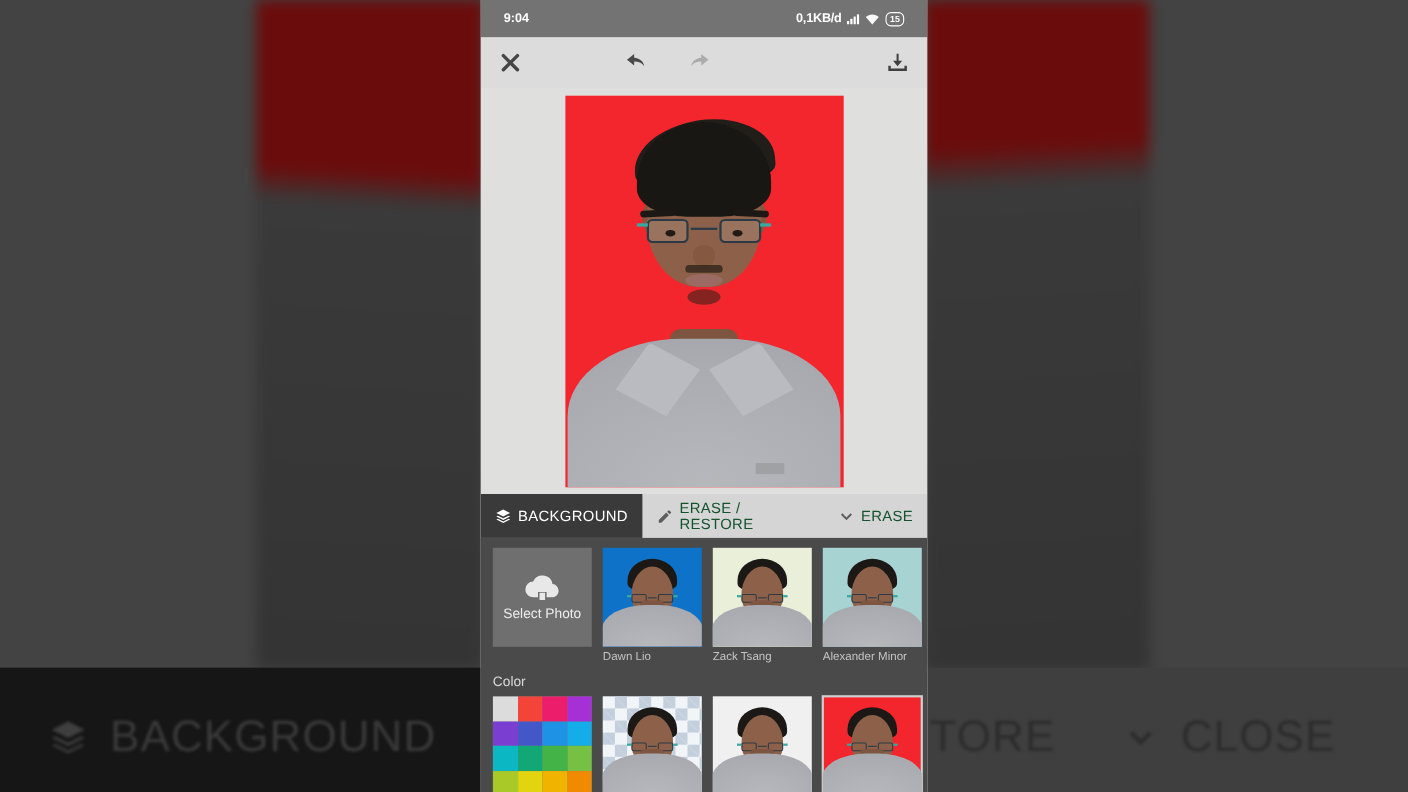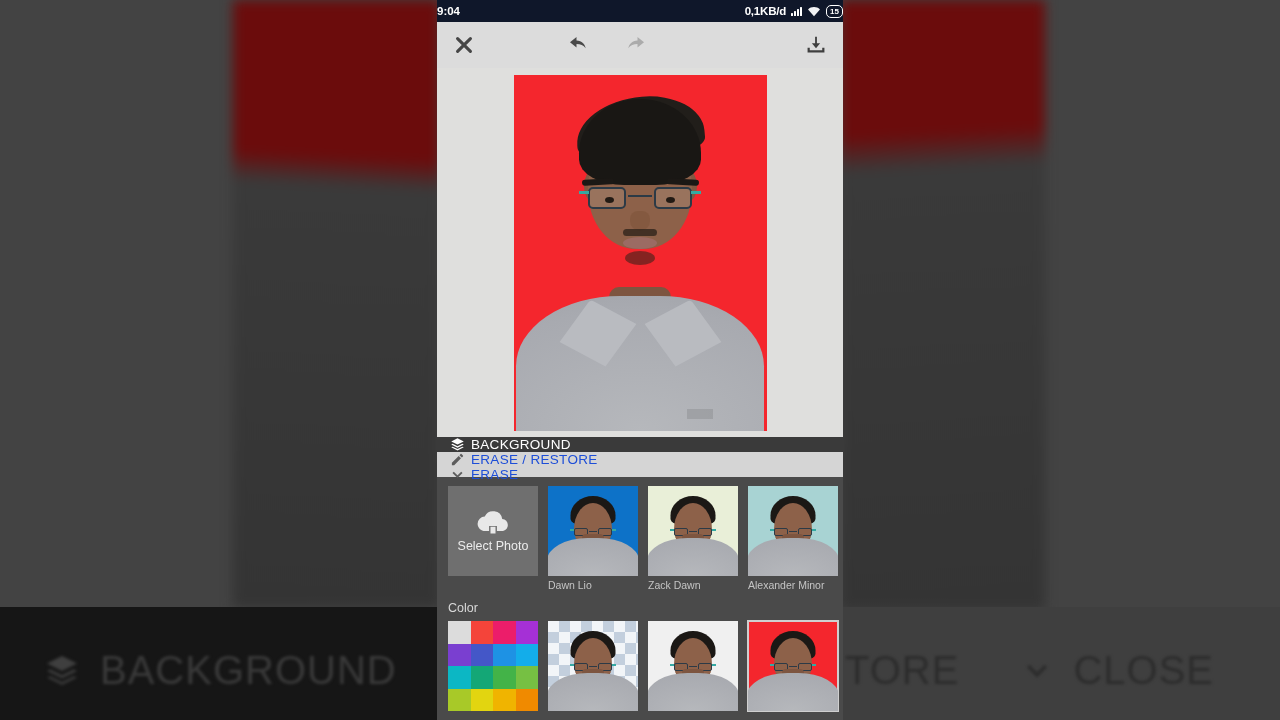--- a/index.html
+++ b/index.html
@@ -38,23 +38,23 @@
   .bd-label svg { display: block; }
 
   
   #phone {
     position: absolute; left: 437px; top: 0; width: 406px; height: 720px;
     background: #dcdcdc; overflow: hidden;
   }
 
   
   .statusbar {
-    height: 22px; background: #0f172a; color: #ffffff;
+    height: 34px; background: #737373; color: #ffffff;
     display: flex; align-items: center; justify-content: space-between;
-    padding: 0 0; font-size: 11.5px; font-weight: bold;
+    padding: 0 21px; font-size: 11.5px; font-weight: bold;
   }
   .sb-right { display: flex; align-items: center; gap: 5px; }
   .sb-data { font-size: 11.5px; font-weight: bold; letter-spacing: -0.2px; }
   .sig { display: flex; align-items: flex-end; gap: 1px; height: 10px; }
   .sig i { display: block; width: 2px; background: #ffffff; border-radius: 0.5px; }
   .sig i:nth-child(1){height:3px} .sig i:nth-child(2){height:5px}
   .sig i:nth-child(3){height:7px} .sig i:nth-child(4){height:9px}
   .batt {
     border: 1.5px solid #fff; border-radius: 5px; padding: 0 3px;
     font-size: 8px; font-weight: bold; line-height: 11px; height: 13px;
@@ -136,27 +136,27 @@
   .p-eye-l { left: 15px; } .p-eye-r { right: 15px; }
   .p-brow-l, .p-brow-r { position: absolute; top: 104px; width: 32px; height: 6px; background: #1b1815; border-radius: 3px; }
   .p-brow-l { left: 68px; transform: rotate(-3deg); } .p-brow-r { right: 68px; transform: rotate(3deg); }
   .p-nose { position: absolute; left: 50%; top: 136px; transform: translateX(-50%); width: 20px; height: 20px; background: #7d5339; border-radius: 40% 40% 50% 50%; opacity: .55; }
   .p-mouth { position: absolute; left: 50%; top: 162px; transform: translateX(-50%); width: 34px; height: 12px; background: #9b6b63; border-radius: 50%; }
   .p-stache { position: absolute; left: 50%; top: 154px; transform: translateX(-50%); width: 34px; height: 7px; background: #2a2018; border-radius: 4px; opacity: .75; }
   .p-chin { position: absolute; left: 50%; top: 176px; transform: translateX(-50%); width: 30px; height: 14px; background: #2a2018; border-radius: 50%; opacity: .55; }
   .p-pocket { position: absolute; right: 54px; bottom: 12px; width: 26px; height: 10px; background: #8f9195; opacity: .55; }
 
   
-  .tabbar { display: flex; height: 40px; background: #d5d5d5; flex-direction: column; }
+  .tabbar { display: flex; height: 40px; background: #d5d5d5; }
   .tab {
     display: flex; align-items: center; gap: 6px; padding: 0 13px;
     font-size: 13.5px; letter-spacing: .3px; cursor: pointer; height: 40px;
   }
   .tab.active { background: #3a3a3a; color: #ffffff; }
-  .tab.inactive { color: #1d4ed8; }
+  .tab.inactive { color: #14532d; }
   .tab svg { display: block; flex: none; }
 
   
   .panel { background: #4a4a4a; height: 100%; padding: 0; }
   .panel-sec { padding: 9px 9px 0 11px; }
   .panel-label { font-size: 12.5px; color: #d8d8d8; margin: 0 0 6px 0; }
   .panel-row { display: flex; gap: 10px; }
   .thumb-wrap { width: 90px; }
   .thumb {
     width: 90px; height: 90px; background: #777; position: relative; overflow: hidden;
@@ -385,21 +385,21 @@
                   <div class="m-br"></div>
                   <div class="m-tl"></div>
                   <div class="m-tr"></div>
                 </div>
                 <div class="m-mouth"></div>
                 <div class="m-neck"></div>
                 <div class="m-tshirt"></div>
                 <div class="m-shirt"></div>
               </div>
             </div>
-            <div class="thumb-cap">Zack Dawn</div>
+            <div class="thumb-cap">Zack Tsang</div>
           </div>
 
           <div class="thumb-wrap">
             <div class="thumb" style="background:#a8d3d3">
               <div class="mini">
                 <div class="m-hair"></div>
                 <div class="m-head"></div>
                 <div class="m-glass">
                   <div class="m-l"></div>
                   <div class="m-r"></div>

